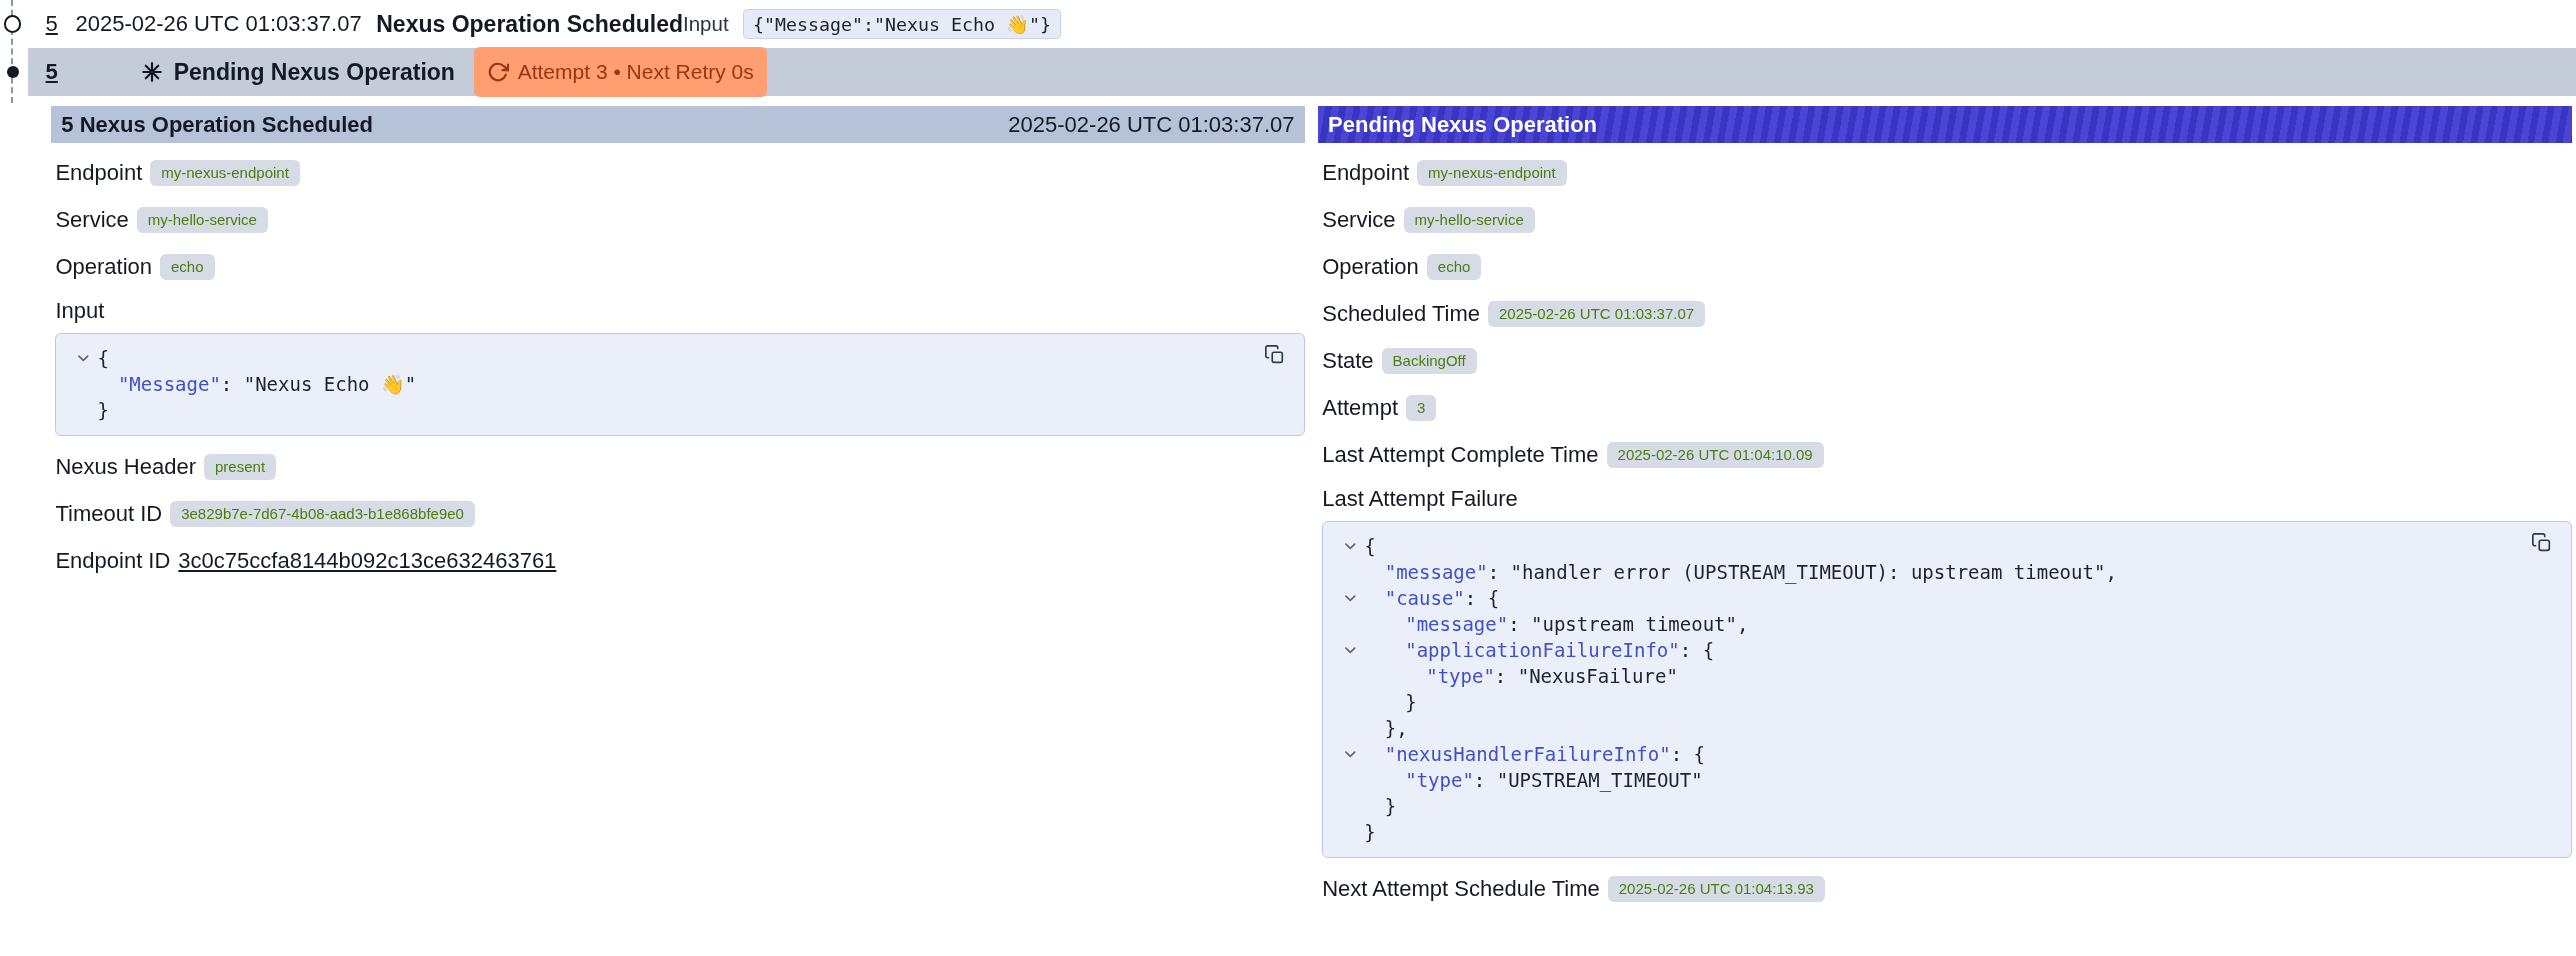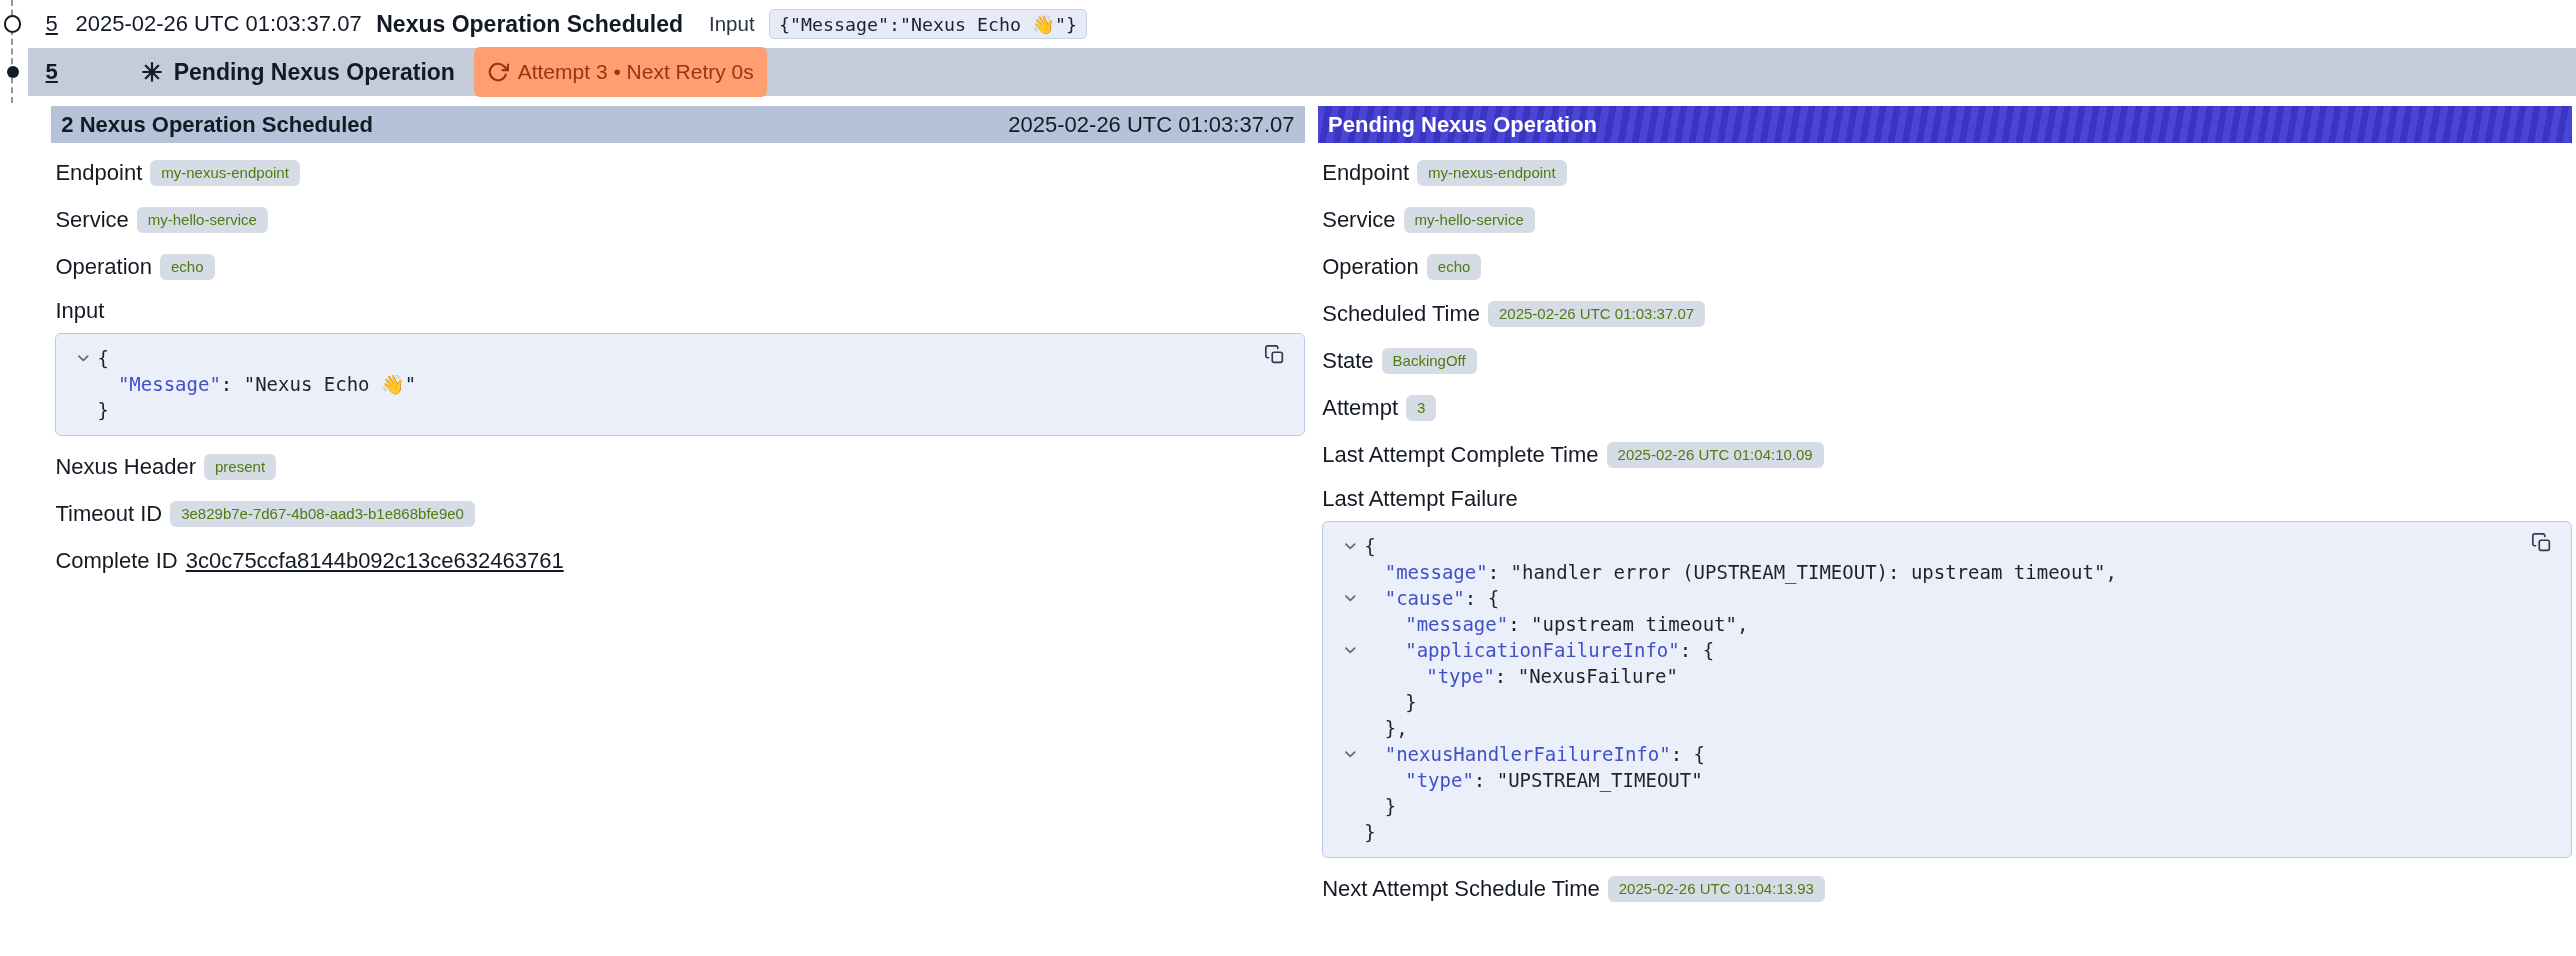--- a/index.html
+++ b/index.html
@@ -27,21 +27,21 @@
 
   
   .rows{margin-left:28px}
   .event-row{display:flex;align-items:center;height:48px;padding-left:17.6px;font-size:22px;cursor:pointer}
   .row-scheduled{background:#fff}
   .row-pending{background:var(--row-selected-bg)}
   a.event-id{color:var(--text-dark);text-decoration:underline;font-weight:500;margin-right:17.6px}
   .row-pending a.event-id{font-weight:700}
   .event-ts{margin-right:14.6px}
   .event-title{font-weight:700;font-size:23px}
-  .row-scheduled .event-title{margin-right:26px}
+  .row-scheduled .event-title{}
   .input-label{font-size:20.5px;margin-right:14.6px;color:#2a3440}
   .input-chip{font-family:"DejaVu Sans Mono",monospace;font-size:18.3px;background:#e6ebf7;border:1.5px solid #c9d2ec;border-radius:4.4px;padding:3.7px 8.8px;color:#1a2230;white-space:nowrap}
   .star-icon{margin-left:66px;margin-right:10.3px;display:inline-flex}
   .row-pending .event-title{margin-right:19px}
   .retry-pill{display:inline-flex;align-items:center;gap:8.8px;height:50px;padding:0 13px;border-radius:5.9px;background:var(--retry-pill-bg);color:var(--retry-pill-text);font-size:21px;font-weight:500;white-space:nowrap}
   .retry-icon{display:inline-flex}
 
   
   .panels{display:flex;gap:13px;padding:10.3px 4.4px 0 51px;align-items:flex-start}
   .panel{flex:1;min-width:0}
@@ -103,21 +103,21 @@
         </svg>
       </span>
       <span>Attempt 3 • Next Retry 0s</span>
     </span>
   </div>
 </div>
 
 <div class="panels">
   <section class="panel">
     <header class="panel-header scheduled">
-      <span class="ph-title">2 Nexus Operation Scheduled</span>
+      <span class="ph-title">5 Nexus Operation Scheduled</span>
       <span class="ph-ts">2025-02-26 UTC 01:03:37.07</span>
     </header>
     <div class="panel-body" id="scheduled-body">
         <div class="field-row">
           <span class="field-label">Endpoint</span>
           <span class="badge">my-nexus-endpoint</span>
         </div>
         <div class="field-row">
           <span class="field-label">Service</span>
           <span class="badge">my-hello-service</span>
@@ -153,21 +153,21 @@
         </div>
         <div class="field-row">
           <span class="field-label">Nexus Header</span>
           <span class="badge">present</span>
         </div>
         <div class="field-row">
           <span class="field-label">Timeout ID</span>
           <span class="badge">3e829b7e-7d67-4b08-aad3-b1e868bfe9e0</span>
         </div>
         <div class="field-row">
-          <span class="field-label">Complete ID</span>
+          <span class="field-label">Endpoint ID</span>
           <a class="link-value" href="#">3c0c75ccfa8144b092c13ce632463761</a>
         </div>
       </div>
   </section>
 
   <section class="panel">
     <header class="panel-header pending">
       <span>Pending Nexus Operation</span>
     </header>
     <div class="panel-body" id="pending-body">

